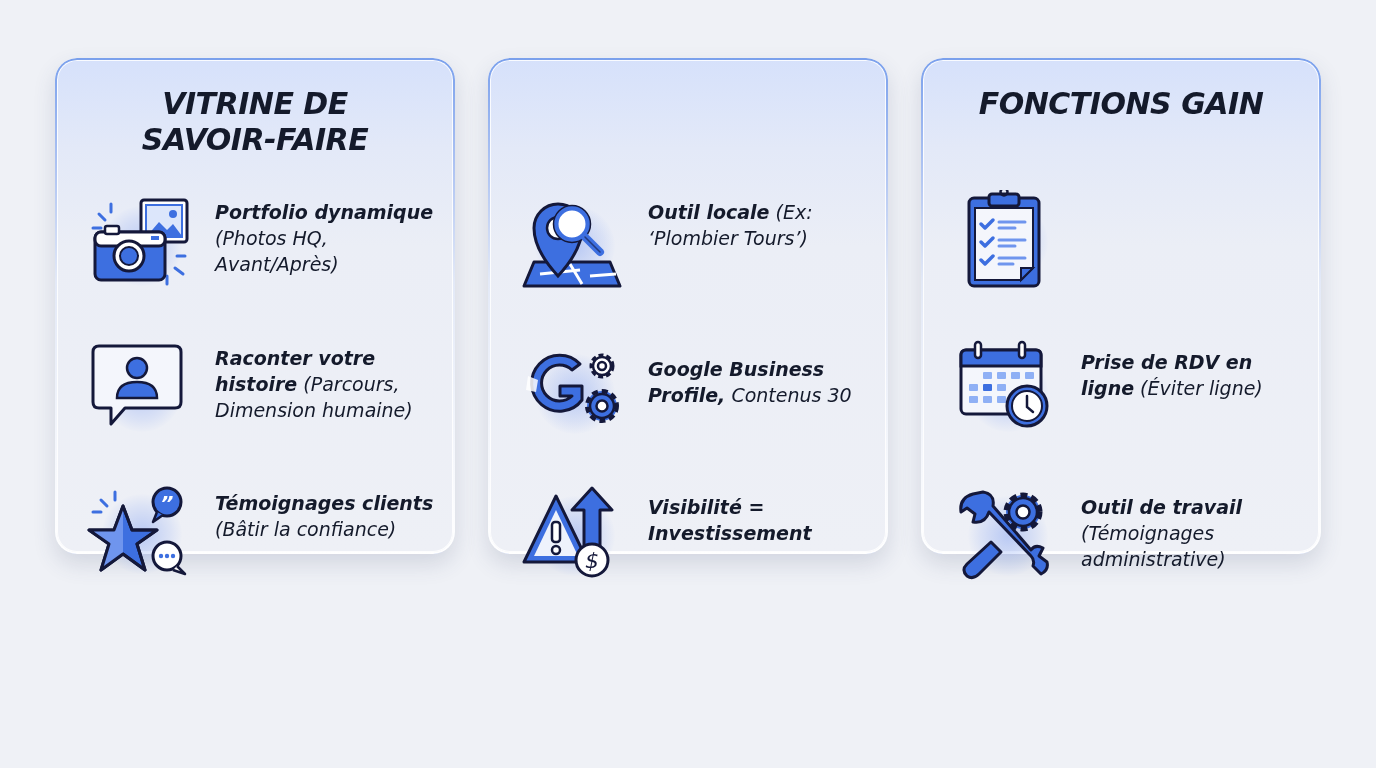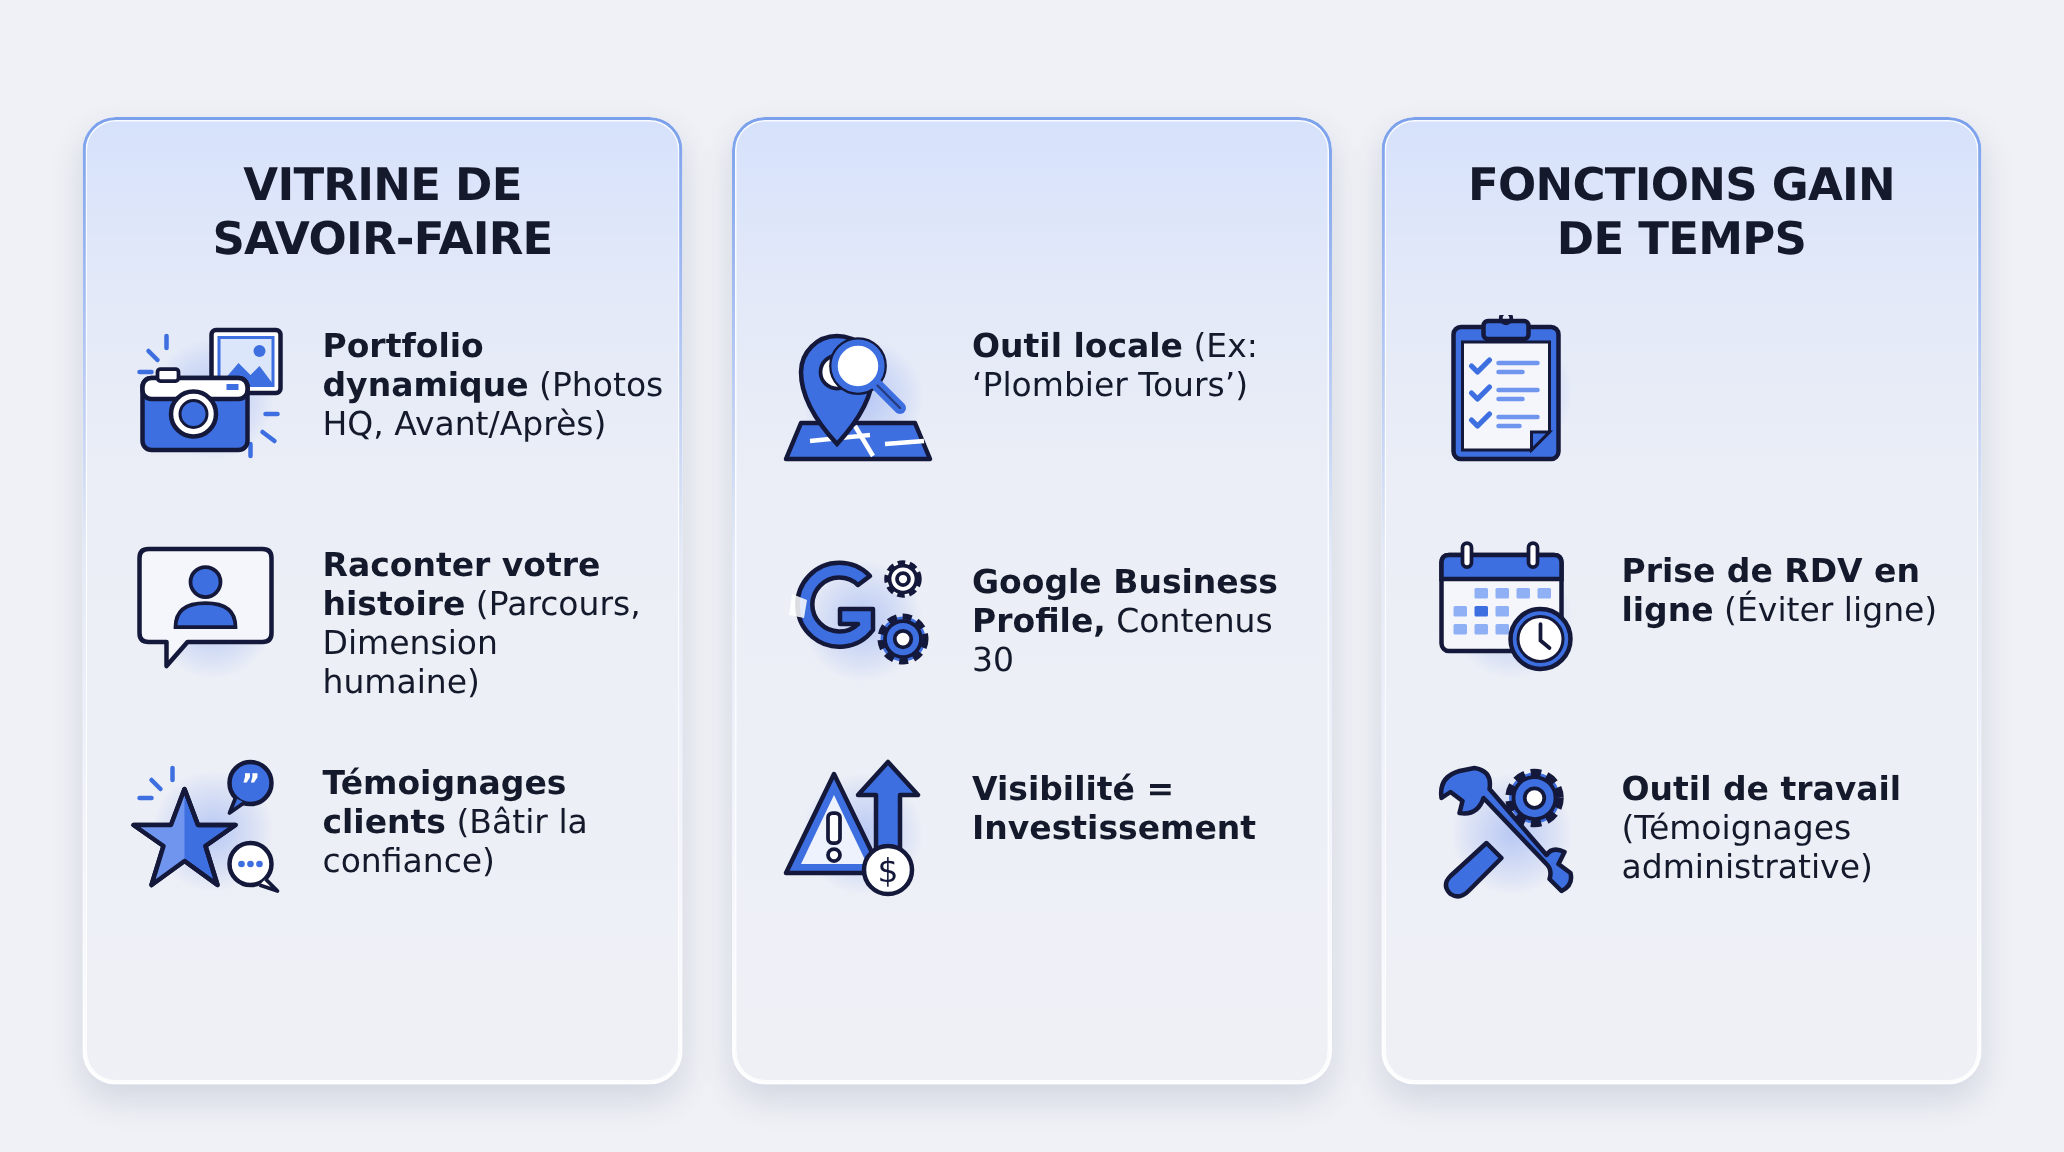--- a/index.html
+++ b/index.html
@@ -5,27 +5,28 @@
   * { box-sizing: border-box; margin: 0; padding: 0; }
   html, body { width: 1376px; height: 768px; overflow: hidden; }
   body {
     background: #eff1f6;
     font-family: "DejaVu Sans", "Liberation Sans", sans-serif;
     color: #111827;
     position: relative;
   }
   .card {
     position: absolute;
-    top: 78px;
+    top: 58px;
     width: 400px;
-    height: 645px;
+    height: 496px;
     border-radius: 22px;
     background: linear-gradient(180deg, #d6e1fb 0%, #e3e9f8 18%, #ebeef6 38%, #eef0f6 100%);
     border: 2px solid transparent;
     box-shadow: 0 10px 22px rgba(60, 72, 110, 0.16), inset 0 0 0 1px rgba(255,255,255,0.85);
+    font-style: italic;
   }
   .card::before {
     content: "";
     position: absolute;
     inset: -2px;
     border-radius: 22px;
     padding: 2px;
     background: linear-gradient(180deg, #7aa0ec 0%, #a9c0f2 20%, #e3e9f7 45%, #ffffff 100%);
     -webkit-mask: linear-gradient(#000 0 0) content-box, linear-gradient(#000 0 0);
     -webkit-mask-composite: xor;
@@ -62,21 +63,21 @@
     left: 15px; top: 12px; width: 80px; height: 80px;
     border-radius: 50%;
     background: radial-gradient(circle, rgba(88,130,240,0.35) 0%, rgba(88,130,240,0.12) 50%, rgba(88,130,240,0) 72%);
   }
   .item-icon svg { position: absolute; left: 0; top: 0; }
   .item-text {
     position: absolute;
     left: 128px;
     top: 0;
     right: 0;
-    font-size: 22px;
+    font-size: 19px;
     line-height: 26px;
     color: #141a2b;
   }
   .item-text b { font-weight: bold; }
   .item-text .reg { font-weight: normal; }
 </style>
 </head>
 <body>
 
 <div class="card card-1">
@@ -215,21 +216,20 @@
     </div>
     <div class="item-text" style="top:10px">
       <b>Visibilité = Investissement</b><span class="reg"></span>
     </div>
   </div>
 </div>
 
 <div class="card card-3">
   <h2 class="card-title">
     <span>FONCTIONS GAIN</span>
-    <span>DE TEMPS</span>
   </h2>
 
   <div class="item" style="top:130px">
     <div class="item-icon">
       <div class="glow"></div>
       <svg width="110" height="100" viewBox="0 0 110 100">
         <rect x="16" y="8" width="70" height="88" rx="5" fill="#3d6fe0" stroke="#14183a" stroke-width="3"></rect>
         <path d="M22 18 H80 V78 L68 90 H22 Z" fill="#f4f6fc" stroke="#14183a" stroke-width="2"></path>
         <path d="M68 90 L68 78 L80 78 Z" fill="#3d6fe0" stroke="#14183a" stroke-width="2"></path>
         <rect x="36" y="4" width="30" height="12" rx="3" fill="#3d6fe0" stroke="#14183a" stroke-width="3"></rect>

